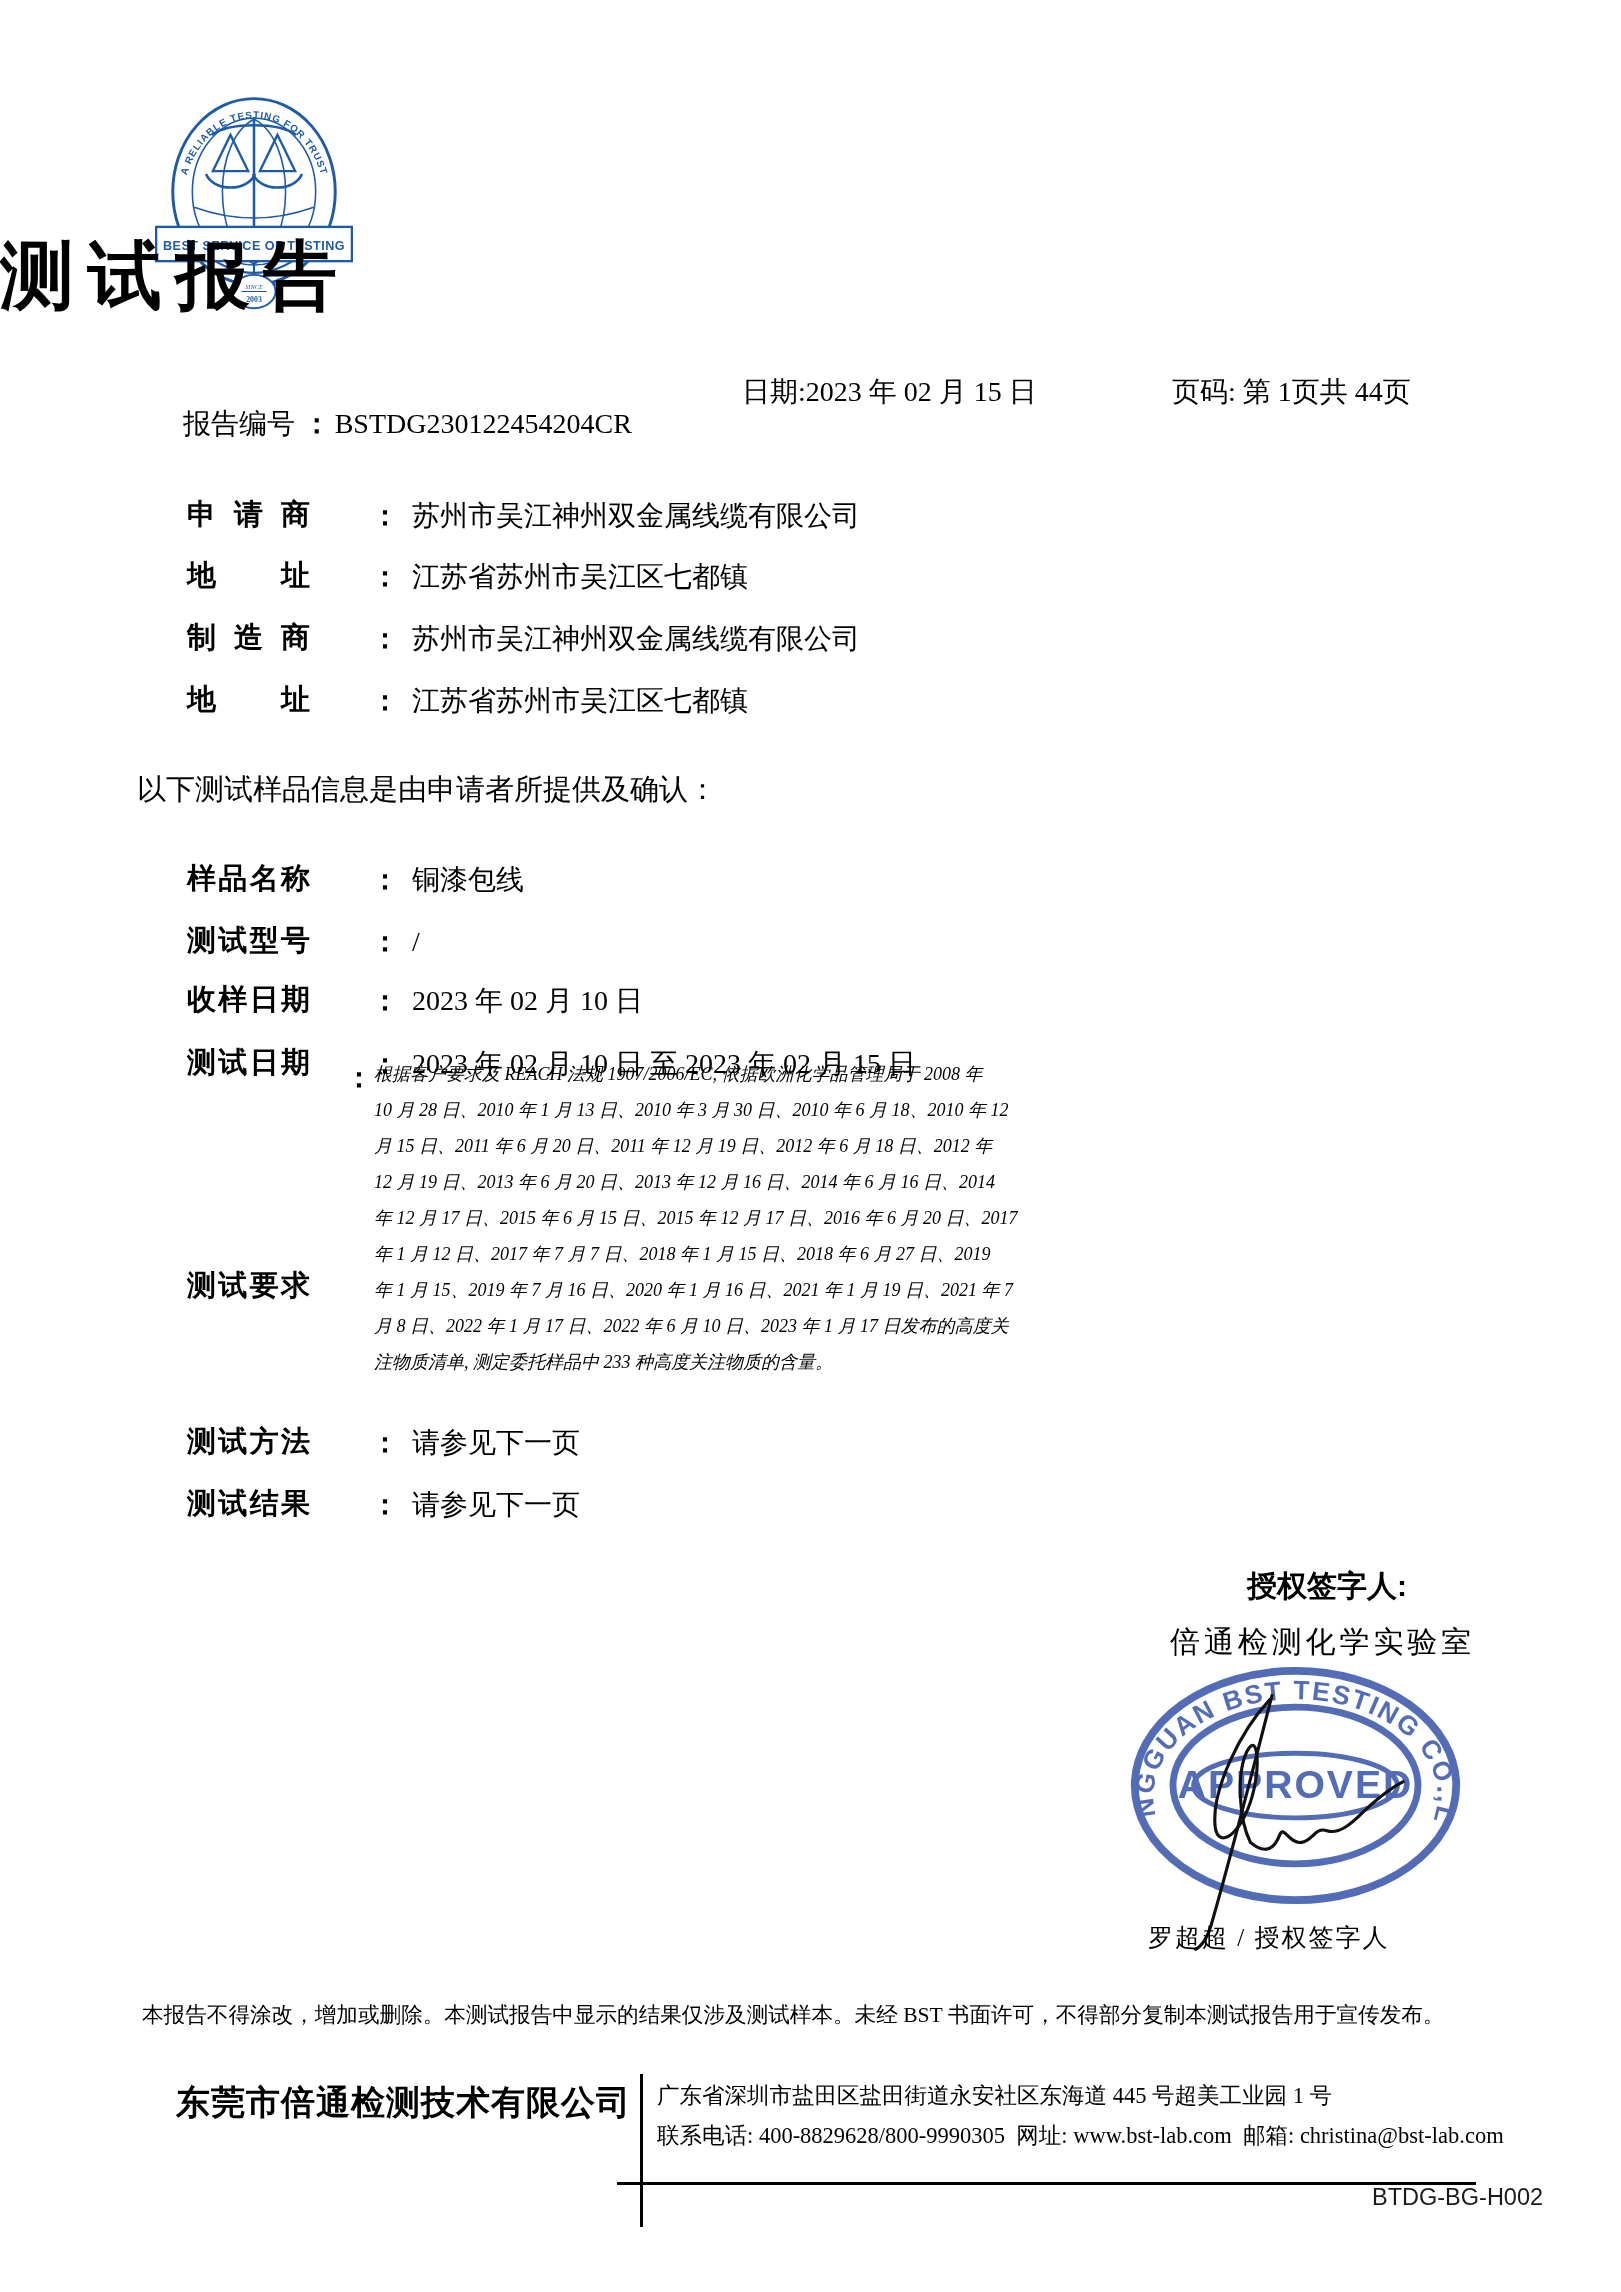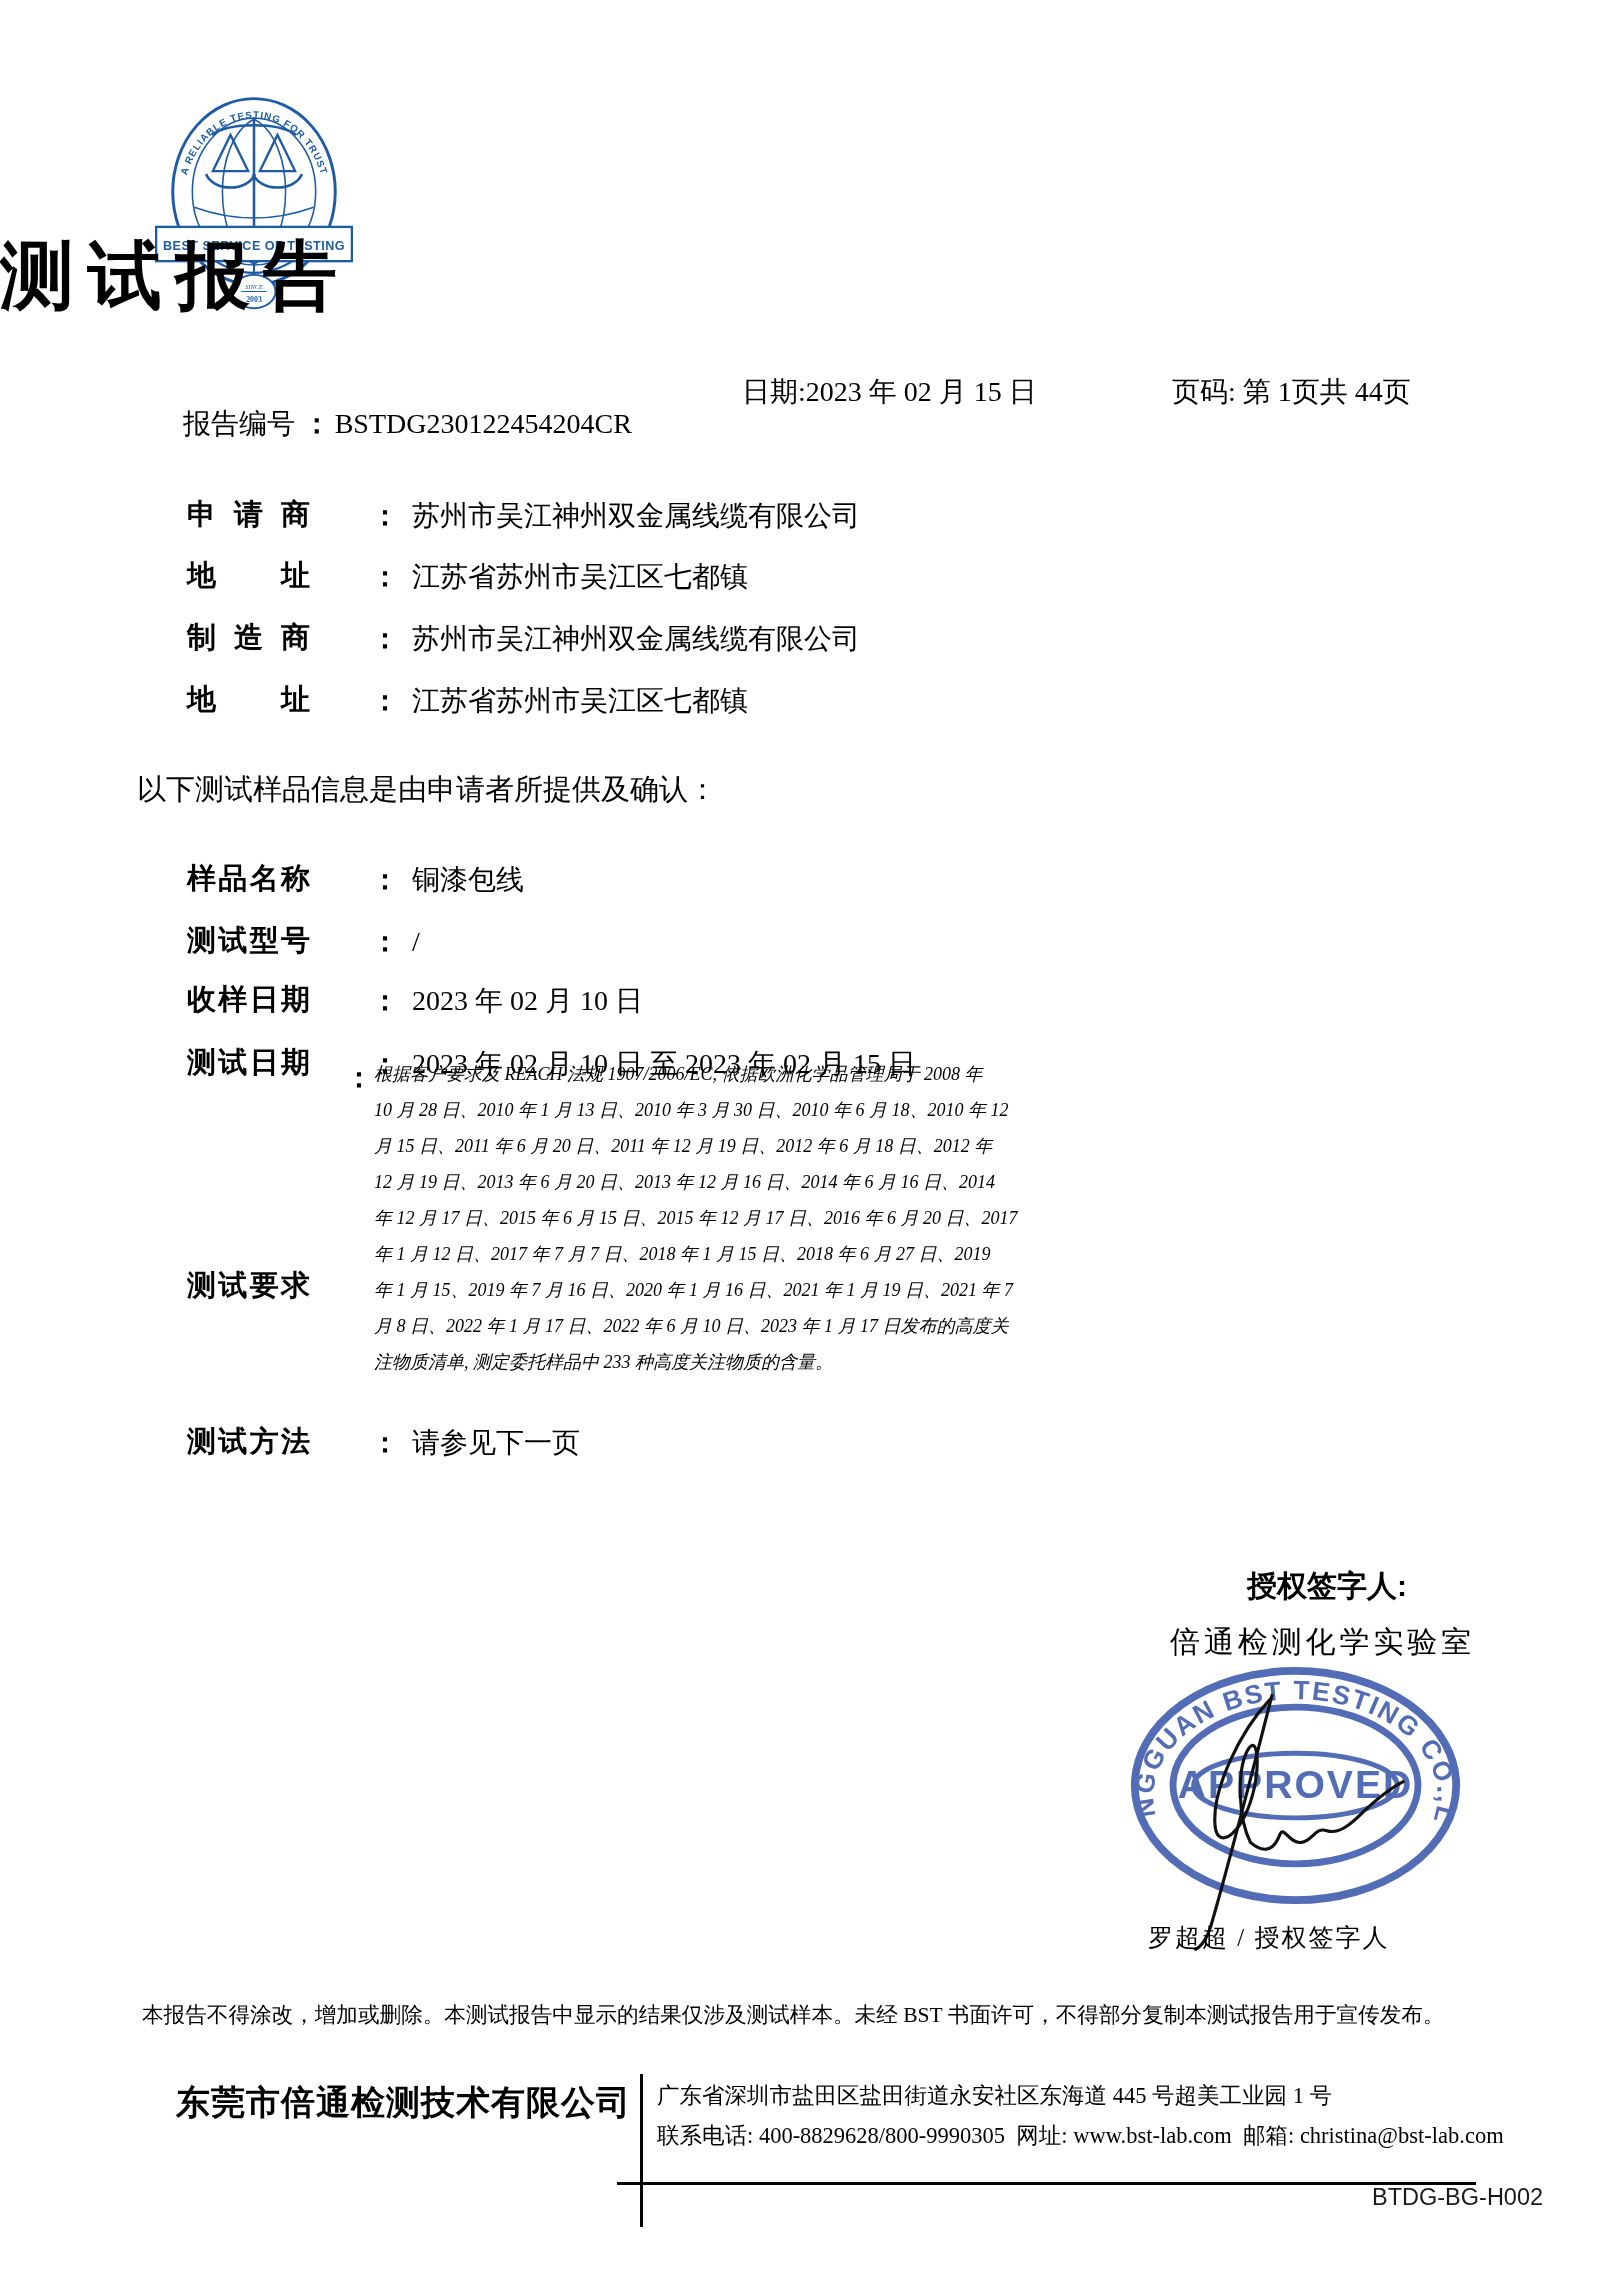--- a/index.html
+++ b/index.html
@@ -156,20 +156,23 @@
     <div>年 12 月 17 日、2015 年 6 月 15 日、2015 年 12 月 17 日、2016 年 6 月 20 日、2017</div>
     <div>年 1 月 12 日、2017 年 7 月 7 日、2018 年 1 月 15 日、2018 年 6 月 27 日、2019</div>
     <div>年 1 月 15、2019 年 7 月 16 日、2020 年 1 月 16 日、2021 年 1 月 19 日、2021 年 7</div>
     <div>月 8 日、2022 年 1 月 17 日、2022 年 6 月 10 日、2023 年 1 月 17 日发布的高度关</div>
     <div>注物质清单, 测定委托样品中 233 种高度关注物质的含量。</div>
   </div>
 
   <div class="row" style="top:1390px;">
     <span class="jlabel">测试方法</span><span class="colon">：</span><span class="val">请参见下一页</span>
   </div>
+  <div class="row" style="top:1452px;">
+    <span class="jlabel">测试结果</span><span class="colon">：</span><span class="val">请参见下一页</span>
+  </div>
 
   <div class="sig-title">授权签字人:</div>
   <div class="sig-lab">倍通检测化学实验室</div>
 
   <svg class="stamp" viewBox="0 0 348 254">
     <g fill="none" stroke="#3b59ab">
       <ellipse cx="174" cy="126" rx="164" ry="117" stroke-width="8"></ellipse>
       <ellipse cx="174" cy="126" rx="125" ry="80" stroke-width="7"></ellipse>
       <ellipse cx="174" cy="126" rx="104" ry="33" stroke-width="5"></ellipse>
     </g>

